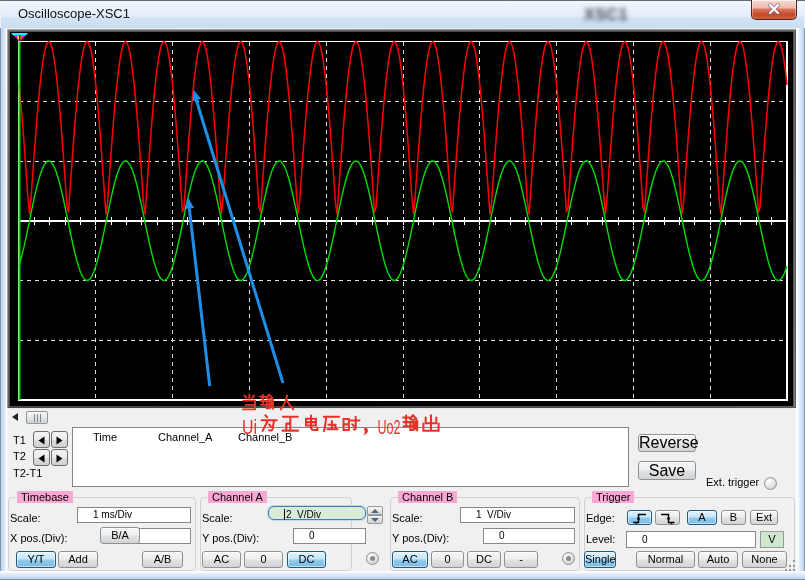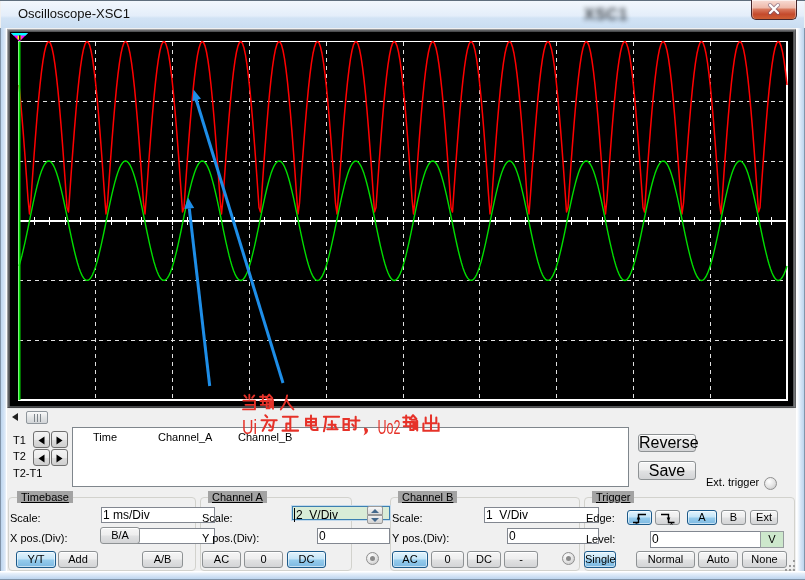--- a/index.html
+++ b/index.html
@@ -42,24 +42,24 @@
 
 .btn { position:absolute; height:17px; border:1px solid #8e9294; border-radius:3px;
   background:linear-gradient(180deg,#f6f6f6,#eeeeee 45%,#e0e1e2 55%,#d3d4d6);
   font-size:11px; color:#000; text-align:center; line-height:15px;
   box-shadow:inset 0 1px 0 #fff; }
 .btn.sel { border:1px solid #1c5a8a;
   background:linear-gradient(180deg,#e3f4fd 0%,#c4e5f8 45%,#94cbec 55%,#7db9e2 100%);
   box-shadow:inset 0 0 0 1px rgba(255,255,255,.55); }
 
 .fld { position:absolute; height:16px; background:#fff; border:1px solid #828790;
-  font-size:12px; color:#000; line-height:14px; padding-left:1px;margin-left:24px; }
+  font-size:10px; color:#000; line-height:14px; padding-left:15px; }
 
 .grp { position:absolute; height:74px; border:1px solid #d2d2cd; border-radius:4px; }
-.leg { position:absolute; top:-7px; background:#a3a3a3; padding:0 4px; font-size:11px; color:#000;text-decoration:underline; }
+.leg { position:absolute; top:-7px; background:#f9a8d4; padding:0 4px; font-size:11px; color:#000; }
 
 #anno { left:239px; top:391px; z-index:30; }
 .circ { position:absolute; width:13px; height:13px; border-radius:50%;
   border:1px solid #8f8f8f; background:radial-gradient(circle at 38% 32%,#ffffff,#e2e2e2 55%,#bdbdbd); }
 .dot { position:absolute; left:3px; top:3px; width:5px; height:5px; border-radius:50%; background:#8a8a8a; }
 </style>
 </head>
 <body>
 <div class="abs" id="topline"></div>
 <div class="abs" id="titlebar"></div>
@@ -162,21 +162,21 @@
 <div class="abs small" style="left:10px;top:512px">Scale:</div>
 <div class="fld" style="left:77px;top:507px;width:114px">1 ms/Div</div>
 <div class="abs small" style="left:10px;top:532px">X pos.(Div):</div>
 <div class="fld" style="left:103px;top:528px;width:88px">0</div>
 <div class="btn sel" style="left:16px;top:551px;width:40px">Y/T</div>
 <div class="btn" style="left:58px;top:551px;width:40px">Add</div>
 <div class="btn" style="left:100px;top:527px;width:40px">B/A</div>
 <div class="btn" style="left:142px;top:551px;width:41px">A/B</div>
 
 <div class="abs small" style="left:202px;top:512px">Scale:</div>
-<div class="fld" style="left:268px;top:506px;width:98px;height:14px;background:#d9ecd7;border:1px solid #3c7fb1;border-radius:0;box-shadow:0 0 0 1px #c2d9ec;line-height:16px">​<span style="border-left:1px solid #000;padding-left:1px">2</span>&nbsp; V/Div</div>
+<div class="fld" style="left:268px;top:506px;width:98px;height:14px;background:#d9ecd7;border:1px solid #3c7fb1;border-radius:6px;box-shadow:0 0 0 1px #c2d9ec;line-height:16px">​<span style="border-left:1px solid #000;padding-left:1px">2</span>&nbsp; V/Div</div>
 <div class="abs" style="left:367px;top:506px;width:16px;height:9px;border:1px solid #999;border-radius:2px 2px 0 0;background:linear-gradient(180deg,#f7f7f7,#dcdcdc)">
     <span style="position:absolute;left:3px;top:2px;border-left:4px solid transparent;border-right:4px solid transparent;border-bottom:4px solid #44688c"></span>
   </div>
 <div class="abs" style="left:367px;top:515px;width:16px;height:9px;border:1px solid #999;border-radius:0 0 2px 2px;background:linear-gradient(180deg,#f0f0f0,#d2d2d2)">
     <span style="position:absolute;left:3px;top:2px;border-left:4px solid transparent;border-right:4px solid transparent;border-top:4px solid #44688c"></span>
   </div>
 <div class="abs small" style="left:202px;top:532px">Y pos.(Div):</div>
 <div class="fld" style="left:293px;top:528px;width:73px">0</div>
 <div class="btn" style="left:202px;top:551px;width:39px">AC</div>
 <div class="btn" style="left:244px;top:551px;width:39px">0</div>

